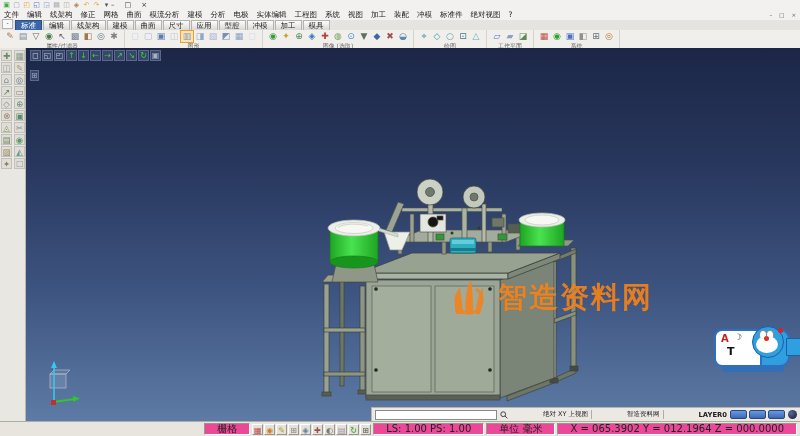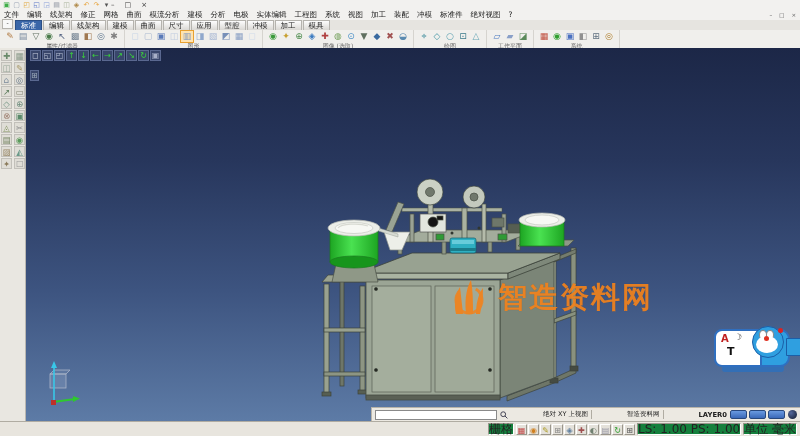--- a/index.html
+++ b/index.html
@@ -87,22 +87,22 @@
   .cmdinput{width:116px;height:8px;background:#fff;border:1px solid #8a8a8a;font-size:6.5px;padding:0 2px;}
   .lbl{font-size:6.5px;color:#222;white-space:nowrap;padding-left:32px;}
   .lbl.bold{font-weight:bold;font-size:6.8px;}
   .vsep{width:1px;height:9px;background:#b0aca2;}
   .pill{width:15px;height:7px;background:linear-gradient(#6a9ae0,#3a68b8);border:1px solid #28487e;border-radius:2px;}
   .sphere{width:9px;height:9px;border-radius:50%;background:radial-gradient(circle at 3px 3px,#54679a,#101828);}
 
   
   .statusbar{position:absolute;left:0;top:421px;width:800px;height:15px;background:#e8e5de;
     border-top:1px solid #b0aca2;display:flex;align-items:center;justify-content:flex-end;gap:2px;padding-right:3px;box-sizing:border-box;}
-  .seg{font-size:12px;color:#222;line-height:10px;padding:0 0;white-space:nowrap;
-    border:1px solid;border-color:#9a968c #ffffff #ffffff #9a968c;background:#15803d;height:10px;}
+  .seg{font-size:10px;color:#222;line-height:10px;padding:0 12px;white-space:nowrap;
+    border:1px solid;border-color:#9a968c #ffffff #ffffff #9a968c;background:#ec4899;height:10px;}
   .sicon{width:11px;height:11px;font-size:8px;line-height:11px;text-align:center;background:#e4e1da;
     border:1px solid;border-color:#ffffff #9a968c #9a968c #ffffff;box-sizing:border-box;}
 </style>
 </head>
 <body>
 
 <div class="app">
 
   <div class="titlebar">
     <div class="qat">
@@ -475,15 +475,16 @@
         <span class="sicon" style="color: rgb(128, 128, 128);">⊞</span>
         <span class="sicon" style="color: rgb(96, 128, 160);">◈</span>
         <span class="sicon" style="color: rgb(160, 80, 80);">✚</span>
         <span class="sicon" style="color: rgb(112, 128, 112);">◐</span>
         <span class="sicon" style="color: rgb(144, 144, 160);">▤</span>
         <span class="sicon" style="color: rgb(48, 160, 48);">↻</span>
         <span class="sicon" style="color: rgb(80, 80, 80);">⊞</span>
       </span>
     <span class="seg">LS: 1.00 PS: 1.00</span>
     <span class="seg">单位 毫米</span>
+    <span class="seg">X = 065.3902 Y = 012.1964 Z = 000.0000</span>
   </div>
 
 </div>
 
 </body></html>

